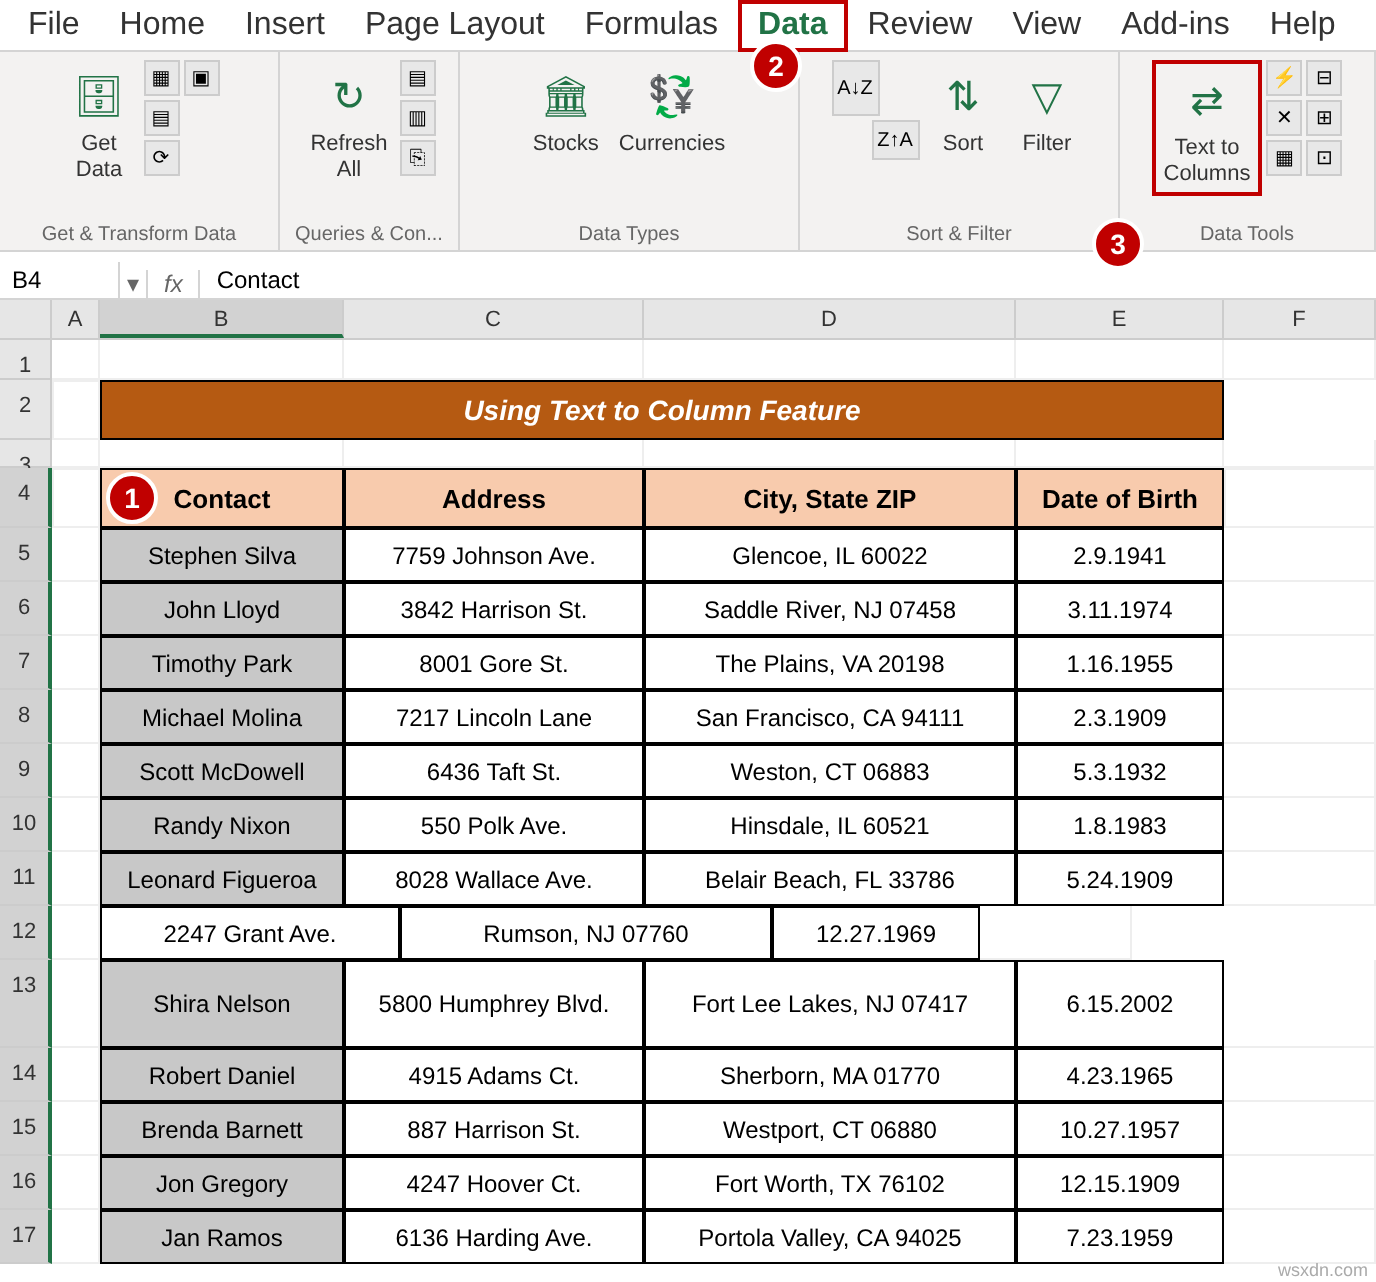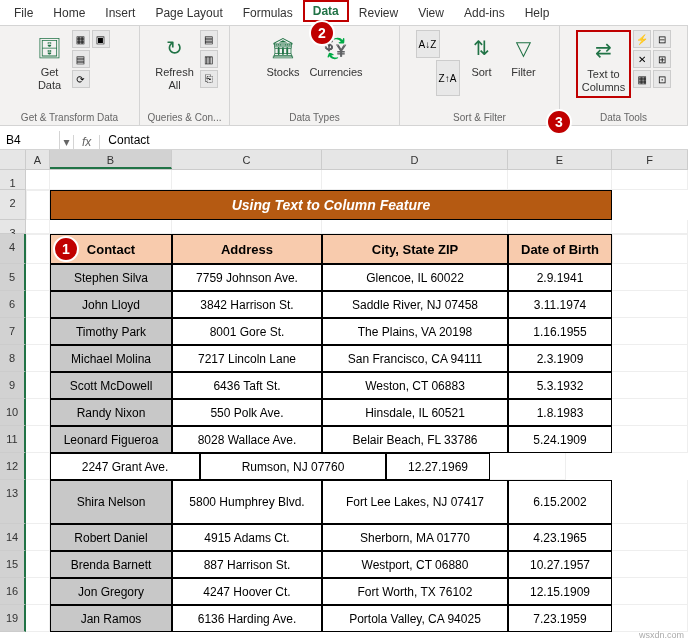--- a/index.html
+++ b/index.html
@@ -1,20 +1,20 @@
 <!DOCTYPE html>
 <html><head>
 <meta charset="utf-8">
 <style>
 * { box-sizing: border-box; margin: 0; padding: 0; font-family: 'Segoe UI', Tahoma, sans-serif; }
 body { background: #fff; width: 688px; height: 641px; overflow: hidden; font-size: 12px; }
 
 
 .menubar { display: flex; background: #fff; border-bottom: 1px solid #d4d4d4; height: 26px; align-items: stretch; padding-left: 4px; }
-.menu-item { padding: 4px 10px; cursor: pointer; color: #333; font-size: 12px; display: flex; align-items: center; }
+.menu-item { padding: 4px 10px; cursor: pointer; color: #333; font-size: 16px; display: flex; align-items: center; }
 .menu-item.active { background: #fff; border-bottom: 3px solid #217346; color: #217346; font-weight: 600; }
 .menu-item.boxed { border: 2px solid #c00000; padding: 2px 8px; }
 
 
 .ribbon { display: flex; background: #f3f2f1; border-bottom: 1px solid #d4d4d4; height: 100px; }
 .ribbon-group { border-right: 1px solid #d4d4d4; padding: 4px 6px 2px; display: flex; flex-direction: column; justify-content: space-between; align-items: center; position: relative; }
 .ribbon-group-label { font-size: 10px; color: #666; text-align: center; padding-top: 2px; white-space: nowrap; }
 .ribbon-buttons { display: flex; align-items: flex-start; gap: 2px; flex: 1; }
 .ribbon-btn { display: flex; flex-direction: column; align-items: center; padding: 2px 4px; cursor: pointer; min-width: 40px; }
 .ribbon-btn-icon { width: 32px; height: 32px; display: flex; align-items: center; justify-content: center; font-size: 20px; color: #217346; }
@@ -127,21 +127,21 @@
         <div class="ribbon-btn-label">Currencies</div>
       </div>
     </div>
     <div class="ribbon-group-label">Data Types</div>
   </div>
 
   <div class="ribbon-group" style="width:160px;">
     <div class="ribbon-buttons">
       <div class="small-btns">
         <div class="small-btn" style="height:28px;width:24px;">A↓Z</div>
-        <div class="small-btn" style="height:36px;width:24px;margin-left:20px;">Z↑A</div>
+        <div class="small-btn" style="height:20px;width:24px;margin-left:20px;">Z↑A</div>
       </div>
       <div class="ribbon-btn">
         <div class="ribbon-btn-icon">⇅</div>
         <div class="ribbon-btn-label">Sort</div>
       </div>
       <div class="ribbon-btn">
         <div class="ribbon-btn-icon">▽</div>
         <div class="ribbon-btn-label">Filter</div>
       </div>
     </div>
@@ -330,21 +330,21 @@
       <div class="row data-row" style="height: 27px;">
     <div class="row-h sel">16</div>
     <div class="cell colA"></div>
     <div class="cell colB name selected-col">Jon Gregory</div>
     <div class="cell colC data">4247 Hoover Ct.</div>
     <div class="cell colD data">Fort Worth, TX   76102</div>
     <div class="cell colE data">12.15.1909</div>
     <div class="cell colF"></div>
       </div>
       <div class="row data-row" style="height: 27px;">
-    <div class="row-h sel">19</div>
+    <div class="row-h sel">17</div>
     <div class="cell colA"></div>
     <div class="cell colB name selected-col">Jan Ramos</div>
     <div class="cell colC data">6136 Harding Ave.</div>
     <div class="cell colD data">Portola Valley, CA   94025</div>
     <div class="cell colE data">7.23.1959</div>
     <div class="cell colF"></div>
       </div>
     </div>
 </div>
 

